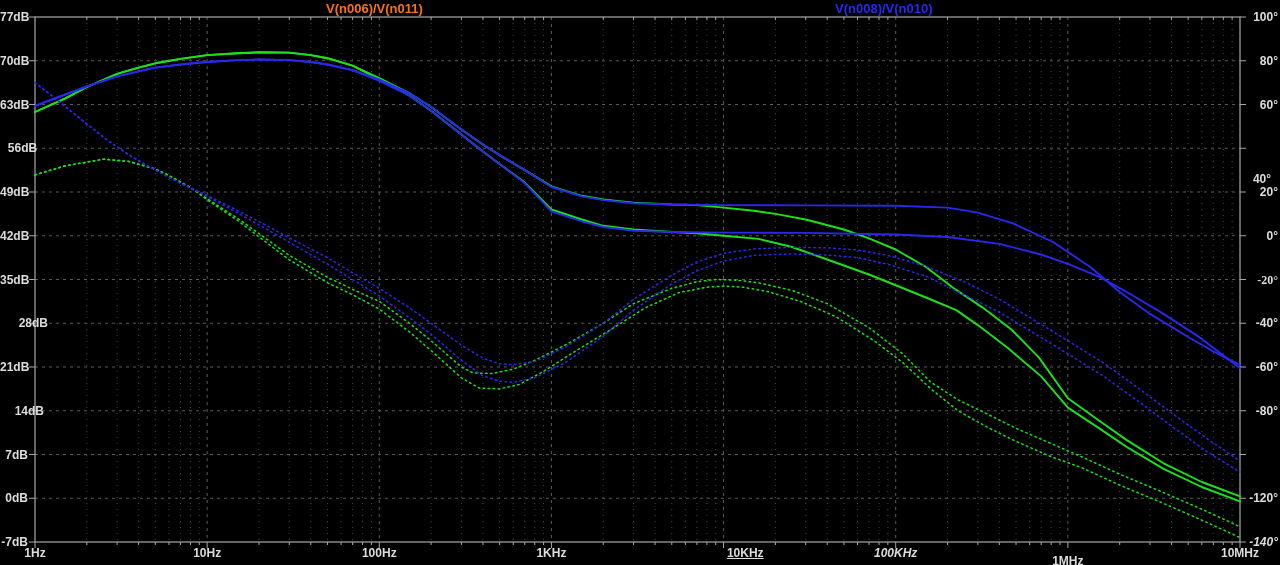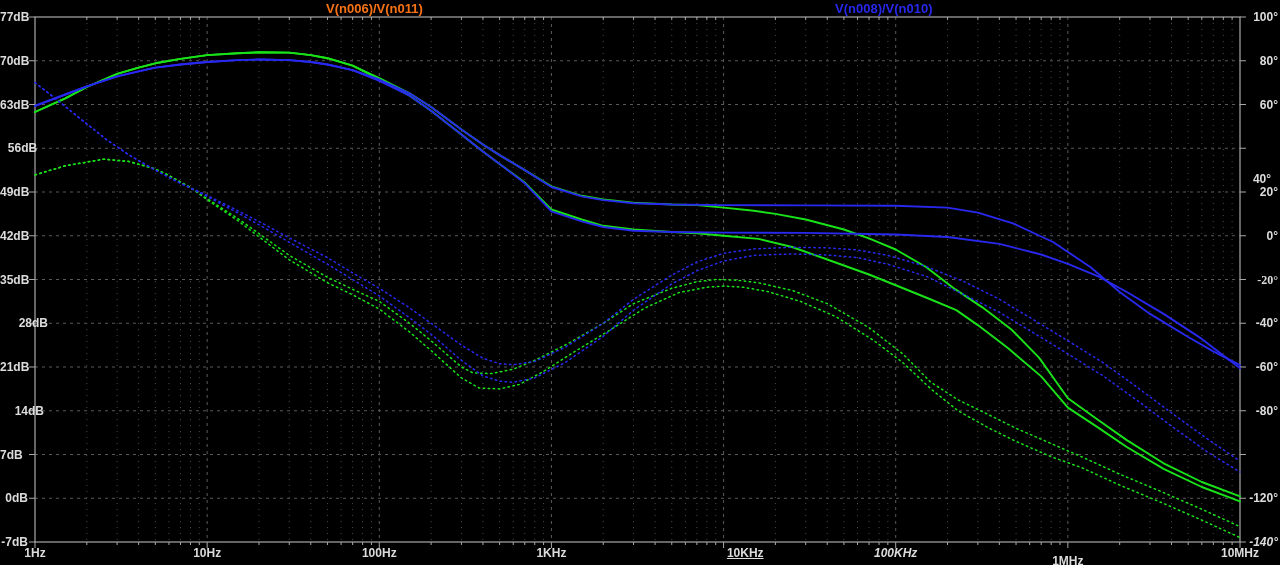--- a/index.html
+++ b/index.html
@@ -270,21 +270,21 @@
       <div class="axis-label" style="left: 0px; width: 28px; top: 10px; text-align: right;">77dB</div>
       <div class="axis-label" style="left: 0px; width: 28px; top: 53.75px; text-align: right;">70dB</div>
       <div class="axis-label" style="left: 0px; width: 28px; top: 97.5px; text-align: right;">63dB</div>
       <div class="axis-label" style="left: 0px; width: 45px; top: 141.25px; text-align: center;">56dB</div>
       <div class="axis-label" style="left: 0px; width: 28px; top: 185px; text-align: right;">49dB</div>
       <div class="axis-label" style="left: 0px; width: 28px; top: 228.75px; text-align: right;">42dB</div>
       <div class="axis-label" style="left: 0px; width: 28px; top: 272.5px; text-align: right;">35dB</div>
       <div class="axis-label" style="left: 0px; width: 48px; top: 316.25px; text-align: right;">28dB</div>
       <div class="axis-label" style="left: 0px; width: 28px; top: 360px; text-align: right;">21dB</div>
       <div class="axis-label" style="left: 0px; width: 44px; top: 403.75px; text-align: right;">14dB</div>
-      <div class="axis-label" style="left: 0px; width: 28px; top: 447.5px; ">7dB</div>
+      <div class="axis-label" style="left: 0px; width: 28px; top: 447.5px; text-align: right;">7dB</div>
       <div class="axis-label" style="left: 0px; width: 28px; top: 491.25px; text-align: right;">0dB</div>
       <div class="axis-label" style="left: 0px; width: 28px; top: 535px; text-align: right;">-7dB</div>
       <div class="axis-label" style="left: 1246px; width: 32px; top: 10px; text-align: right;">100°</div>
       <div class="axis-label" style="left: 1246px; width: 32px; top: 53.75px; text-align: right;">80°</div>
       <div class="axis-label" style="left: 1246px; width: 32px; top: 97.5px; text-align: right;">60°</div>
       <div class="axis-label" style="left: 1246px; width: 32px; top: 141.25px; text-align: center; margin-top: 31px;">40°</div>
       <div class="axis-label" style="left: 1246px; width: 32px; top: 185px; text-align: right;">20°</div>
       <div class="axis-label" style="left: 1246px; width: 32px; top: 228.75px; text-align: right;">0°</div>
       <div class="axis-label" style="left: 1246px; width: 32px; top: 272.5px; text-align: right; font-family: Liberation Serif, serif;">-20°</div>
       <div class="axis-label" style="left: 1246px; width: 32px; top: 316.25px; text-align: right;">-40°</div>

